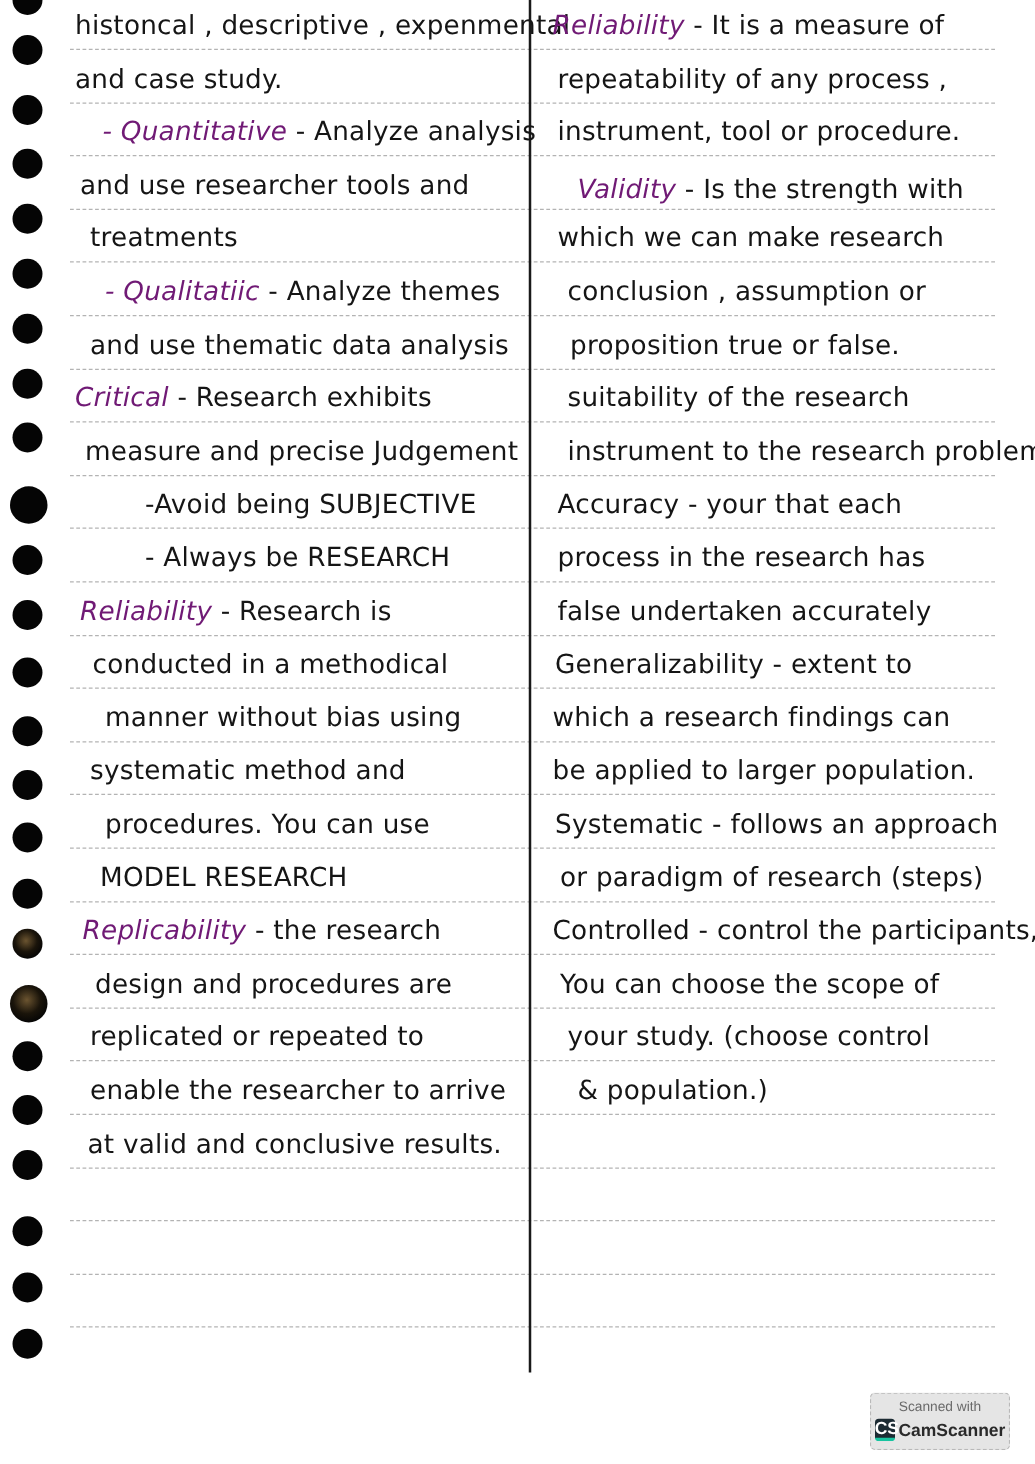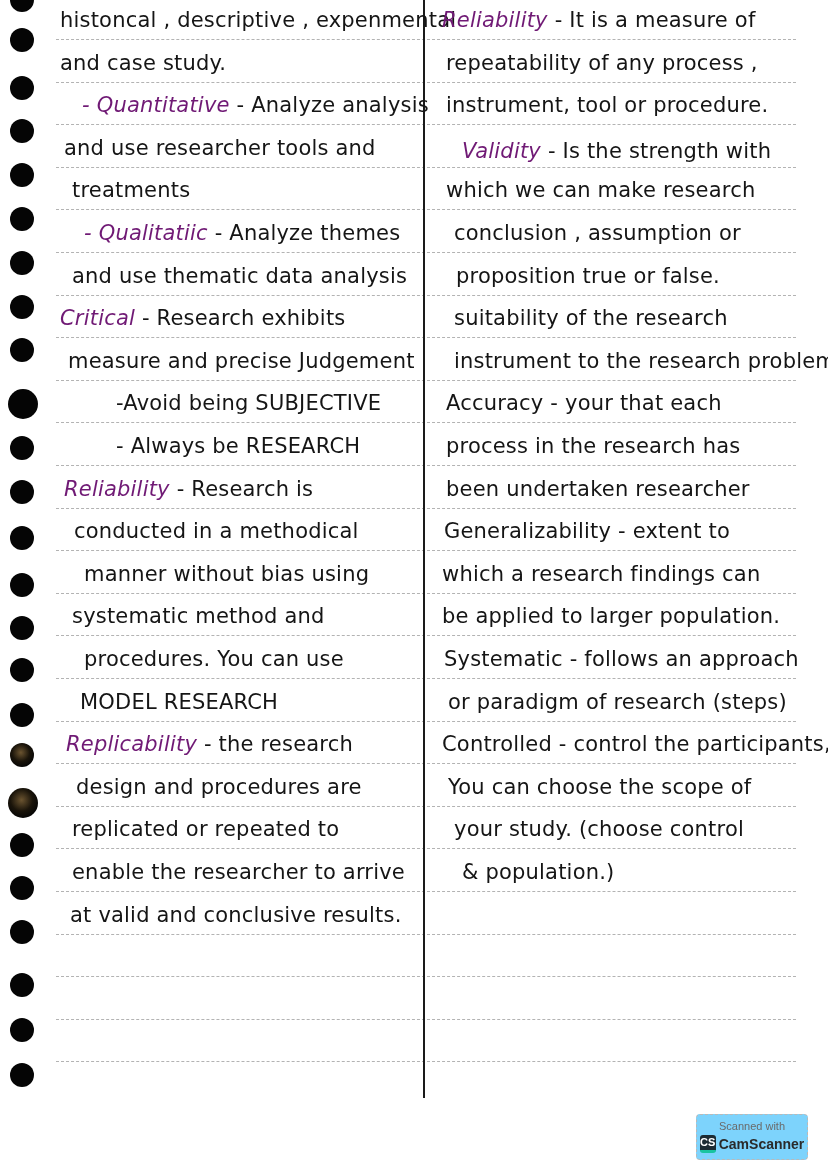--- a/index.html
+++ b/index.html
@@ -30,28 +30,28 @@
   .line {
     position:absolute; height:40px; line-height:40px; white-space:nowrap;
     font-family: "DejaVu Sans", sans-serif;
     font-size:21px; color:#151515; letter-spacing:0.2px;
   }
   .term { color:#701a75;font-style:italic; }
   .col-left .line { left:60px; }
   .col-right .line { left:442px; }
   .badge {
     position:absolute; left:696px; top:1114px; width:110px; height:44px;
-    border:1px dashed #b9b9b9; border-radius:4px; background:#7dd3fc;
+    border:1px dashed #b9b9b9; border-radius:4px; background:#e5e5e5;
     font-family:"Liberation Sans", sans-serif; text-align:center;
   }
   .badge .top { font-size:11px; color:#6a6a6a; margin-top:5px; line-height:13px; }
   .badge .bottom { display:flex; align-items:center; justify-content:center; margin-top:2px; }
   .cs-logo {
     width:16px; height:15px; border-radius:3px; background:#1c2b33; color:#fff;
-    font-size:11px; font-weight:bold; line-height:15px; text-align:center; margin-right:3px;
+    font-size:14px; font-weight:bold; line-height:15px; text-align:center; margin-right:3px;
     border-bottom:3px solid #18c4a0;
   }
   .cs-name { font-size:14px; color:#2a2a2a; font-weight:bold; }
 </style>
 </head>
 <body>
 
 <div class="paper">
   <div class="holes" id="holes">
       <div class="hole" style="top: -12px;"></div>
@@ -137,21 +137,21 @@
       <div class="line" style="top: 42.6px; margin-left: 4px;"><span>repeatability  of any process ,</span></div>
       <div class="line" style="top: 85.2px; margin-left: 4px;"><span>instrument,  tool  or  procedure.</span></div>
       <div class="line" style="top: 131px; margin-left: 20px;"><span class="term">Validity</span><span> - Is the strength with</span></div>
       <div class="line" style="top: 170.4px; margin-left: 4px;"><span>which we  can make research</span></div>
       <div class="line" style="top: 213px; margin-left: 12px;"><span>conclusion ,  assumption  or</span></div>
       <div class="line" style="top: 255.6px; margin-left: 14px;"><span>proposition  true  or  false.</span></div>
       <div class="line" style="top: 298.2px; margin-left: 12px;"><span>suitability  of  the  research</span></div>
       <div class="line" style="top: 340.8px; margin-left: 12px;"><span>instrument  to  the research problem.</span></div>
       <div class="line" style="top: 383.4px; margin-left: 4px;"><span>Accuracy  - your  that  each</span></div>
       <div class="line" style="top: 426px; margin-left: 4px;"><span>process  in  the  research  has</span></div>
-      <div class="line" style="top: 468.6px; margin-left: 4px;"><span>been  undertaken  researcher</span></div>
+      <div class="line" style="top: 468.6px; margin-left: 4px;"><span>false  undertaken  accurately</span></div>
       <div class="line" style="top: 511.2px; margin-left: 2px;"><span>Generalizability  -  extent  to</span></div>
       <div class="line" style="top: 553.8px; margin-left: 0px;"><span>which  a  research  findings  can</span></div>
       <div class="line" style="top: 596.4px; margin-left: 0px;"><span>be  applied  to  larger  population.</span></div>
       <div class="line" style="top: 639px; margin-left: 2px;"><span>Systematic  - follows  an  approach</span></div>
       <div class="line" style="top: 681.6px; margin-left: 6px;"><span>or  paradigm  of  research  (steps)</span></div>
       <div class="line" style="top: 724.2px; margin-left: 0px;"><span>Controlled - control the participants,</span></div>
       <div class="line" style="top: 766.8px; margin-left: 6px;"><span>You can choose the scope of</span></div>
       <div class="line" style="top: 809.4px; margin-left: 12px;"><span>your  study.  (choose control</span></div>
       <div class="line" style="top: 852px; margin-left: 20px;"><span>&amp; population.)</span></div>
     </div>

